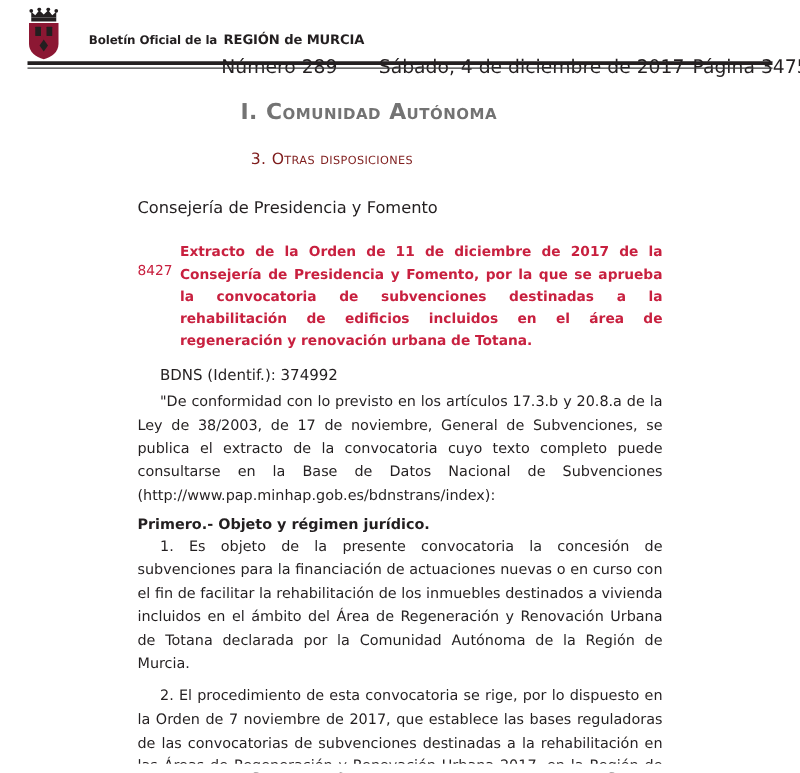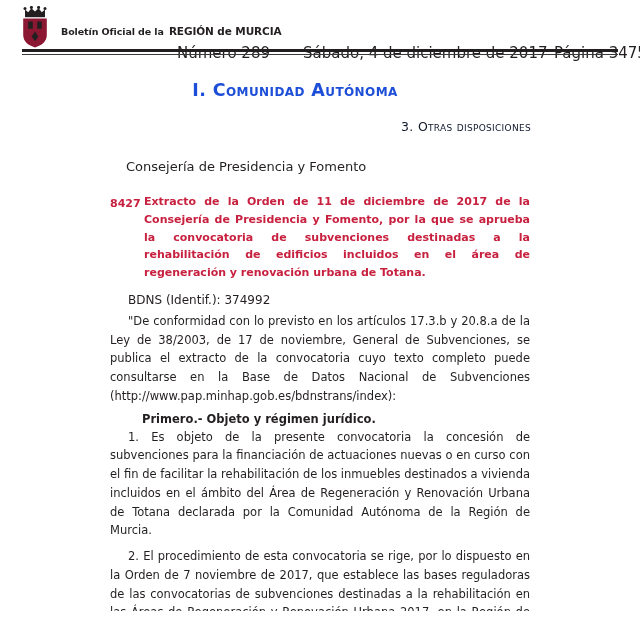--- a/index.html
+++ b/index.html
@@ -31,21 +31,21 @@
     width: 640px;
     height: 50px;
   }
 
   .brand {
     position: absolute;
     left: 20px;
     top: 6px;
     display: flex;
     align-items: center;
-    gap: 11px;
+    gap: 21px;
   }
 
   .brand-emblem {
     width: 30px;
     height: 42px;
     display: block;
   }
 
   .brand-text {
     line-height: 1.18;
@@ -98,58 +98,58 @@
   .doc-title {
     position: absolute;
     left: 0;
     top: 80px;
     width: 590px;
     text-align: center;
     font-size: 17.5px;
     font-weight: bold;
     font-variant: small-caps;
     letter-spacing: 0.4px;
-    color: #1d4ed8;
+    color: #737373;
   }
 
   .doc-subtitle {
     position: absolute;
     left: 0;
     top: 119px;
     width: 531px;
-    text-align: right;
+    text-align: center;
     font-size: 12.5px;
     font-variant: small-caps;
     letter-spacing: 0.3px;
-    color: #0f172a;
+    color: #7f1d1d;
   }
 
   .dept {
     position: absolute;
-    left: 126px;
+    left: 110px;
     top: 159px;
     font-size: 13px;
     color: #231f20;
     white-space: nowrap;
   }
 
   
   .decree {
     position: absolute;
     left: 110px;
     top: 193px;
     width: 420px;
   }
   .decree-number {
     position: absolute;
     left: 0;
-    top: 4px;
+    top: 17px;
     width: 42px;
     font-size: 11px;
-    font-weight: bold;
+    font-weight: normal;
     color: #c8203f;
   }
   .decree-title {
     margin-left: 34px;
     font-size: 11px;
     font-weight: bold;
     color: #c8203f;
     text-align: justify;
     line-height: 1.62;
   }
@@ -173,21 +173,21 @@
     font-size: 11.5px;
     line-height: 1.63;
     color: #231f20;
     text-align: justify;
     text-indent: 18px;
     hyphens: none;
   }
   p.para + p.para { margin-top: 7px; }
 
   .sec-head {
-    margin: 6px 0 2px 32px;
+    margin: 6px 0 2px 0;
     font-size: 11.5px;
     font-weight: bold;
     color: #231f20;
   }
 
   .clip-mask {
     position: absolute;
     left: 0;
     top: 611px;
     width: 640px;

